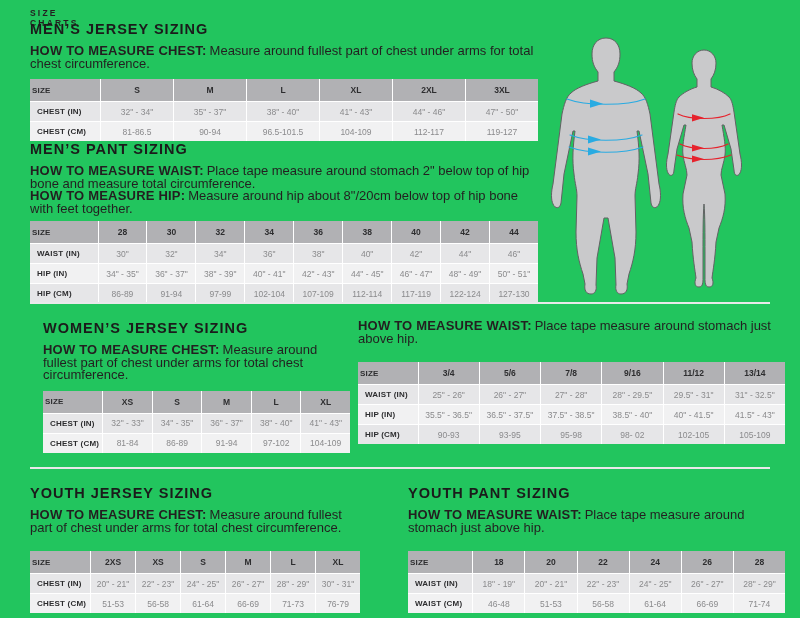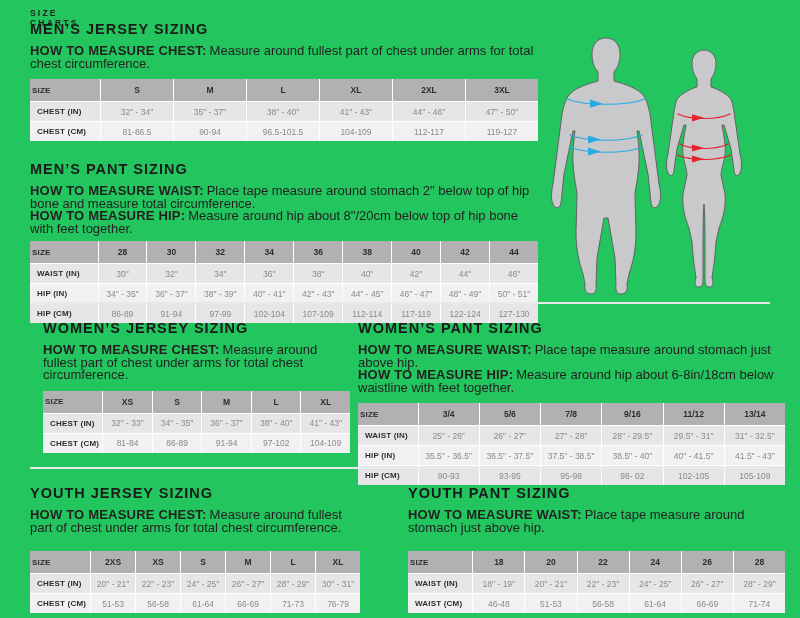--- a/index.html
+++ b/index.html
@@ -72,21 +72,21 @@
           <div class="td c0 lab">CHEST (CM)</div>
           <div class="td val">81-86.5</div>
           <div class="td val">90-94</div>
           <div class="td val">96.5-101.5</div>
           <div class="td val">104-109</div>
           <div class="td val">112-117</div>
           <div class="td val">119-127</div>
         </div>
       </div>
 
-    <h2 style="margin-top:20px;">MEN’S PANT SIZING</h2>
+    <h2 style="">MEN’S PANT SIZING</h2>
     <div class="howto-block" style="margin-bottom:6px;">
       <p class="howto"><strong>HOW TO MEASURE WAIST:</strong><span>Place tape measure around stomach 2" below top of hip bone and measure total circumference.</span></p>
       <p class="howto"><strong>HOW TO MEASURE HIP:</strong><span>Measure around hip about 8"/20cm below top of hip bone with feet together.</span></p>
     </div>
     <div class="stable t-mp">
         <div class="tr head">
           <div class="td c0 lab">SIZE</div>
           <div class="td">28</div>
           <div class="td">30</div>
           <div class="td">32</div>
@@ -197,24 +197,22 @@
           <div class="td val">81-84</div>
           <div class="td val">86-89</div>
           <div class="td val">91-94</div>
           <div class="td val">97-102</div>
           <div class="td val">104-109</div>
         </div>
       </div>
   </div>
 
   <div class="sec" style="left:358px;top:320px;width:427px;">
-    <h2>WOMEN’S PANT SIZING</h2>
     <div class="howto-block tall">
       <p class="howto"><strong>HOW TO MEASURE WAIST:</strong><span>Place tape measure around stomach just above hip.</span></p>
-      <p class="howto"><strong>HOW TO MEASURE HIP:</strong><span>Measure around hip about 6-8in/18cm below waistline with feet together.</span></p>
     </div>
     <div class="stable t-wp">
         <div class="tr head">
           <div class="td c0 lab">SIZE</div>
           <div class="td">3/4</div>
           <div class="td">5/6</div>
           <div class="td">7/8</div>
           <div class="td">9/16</div>
           <div class="td">11/12</div>
           <div class="td">13/14</div>

